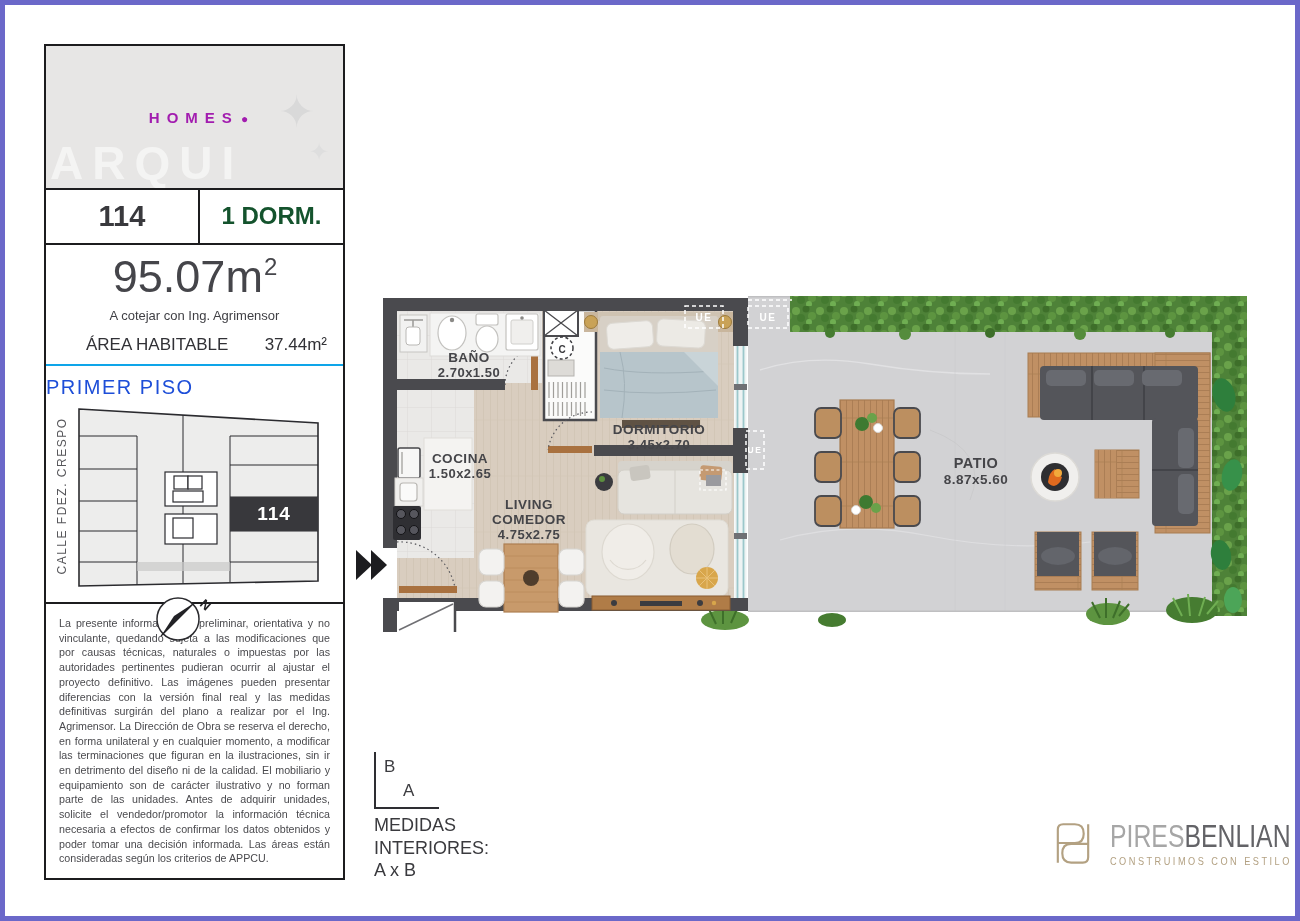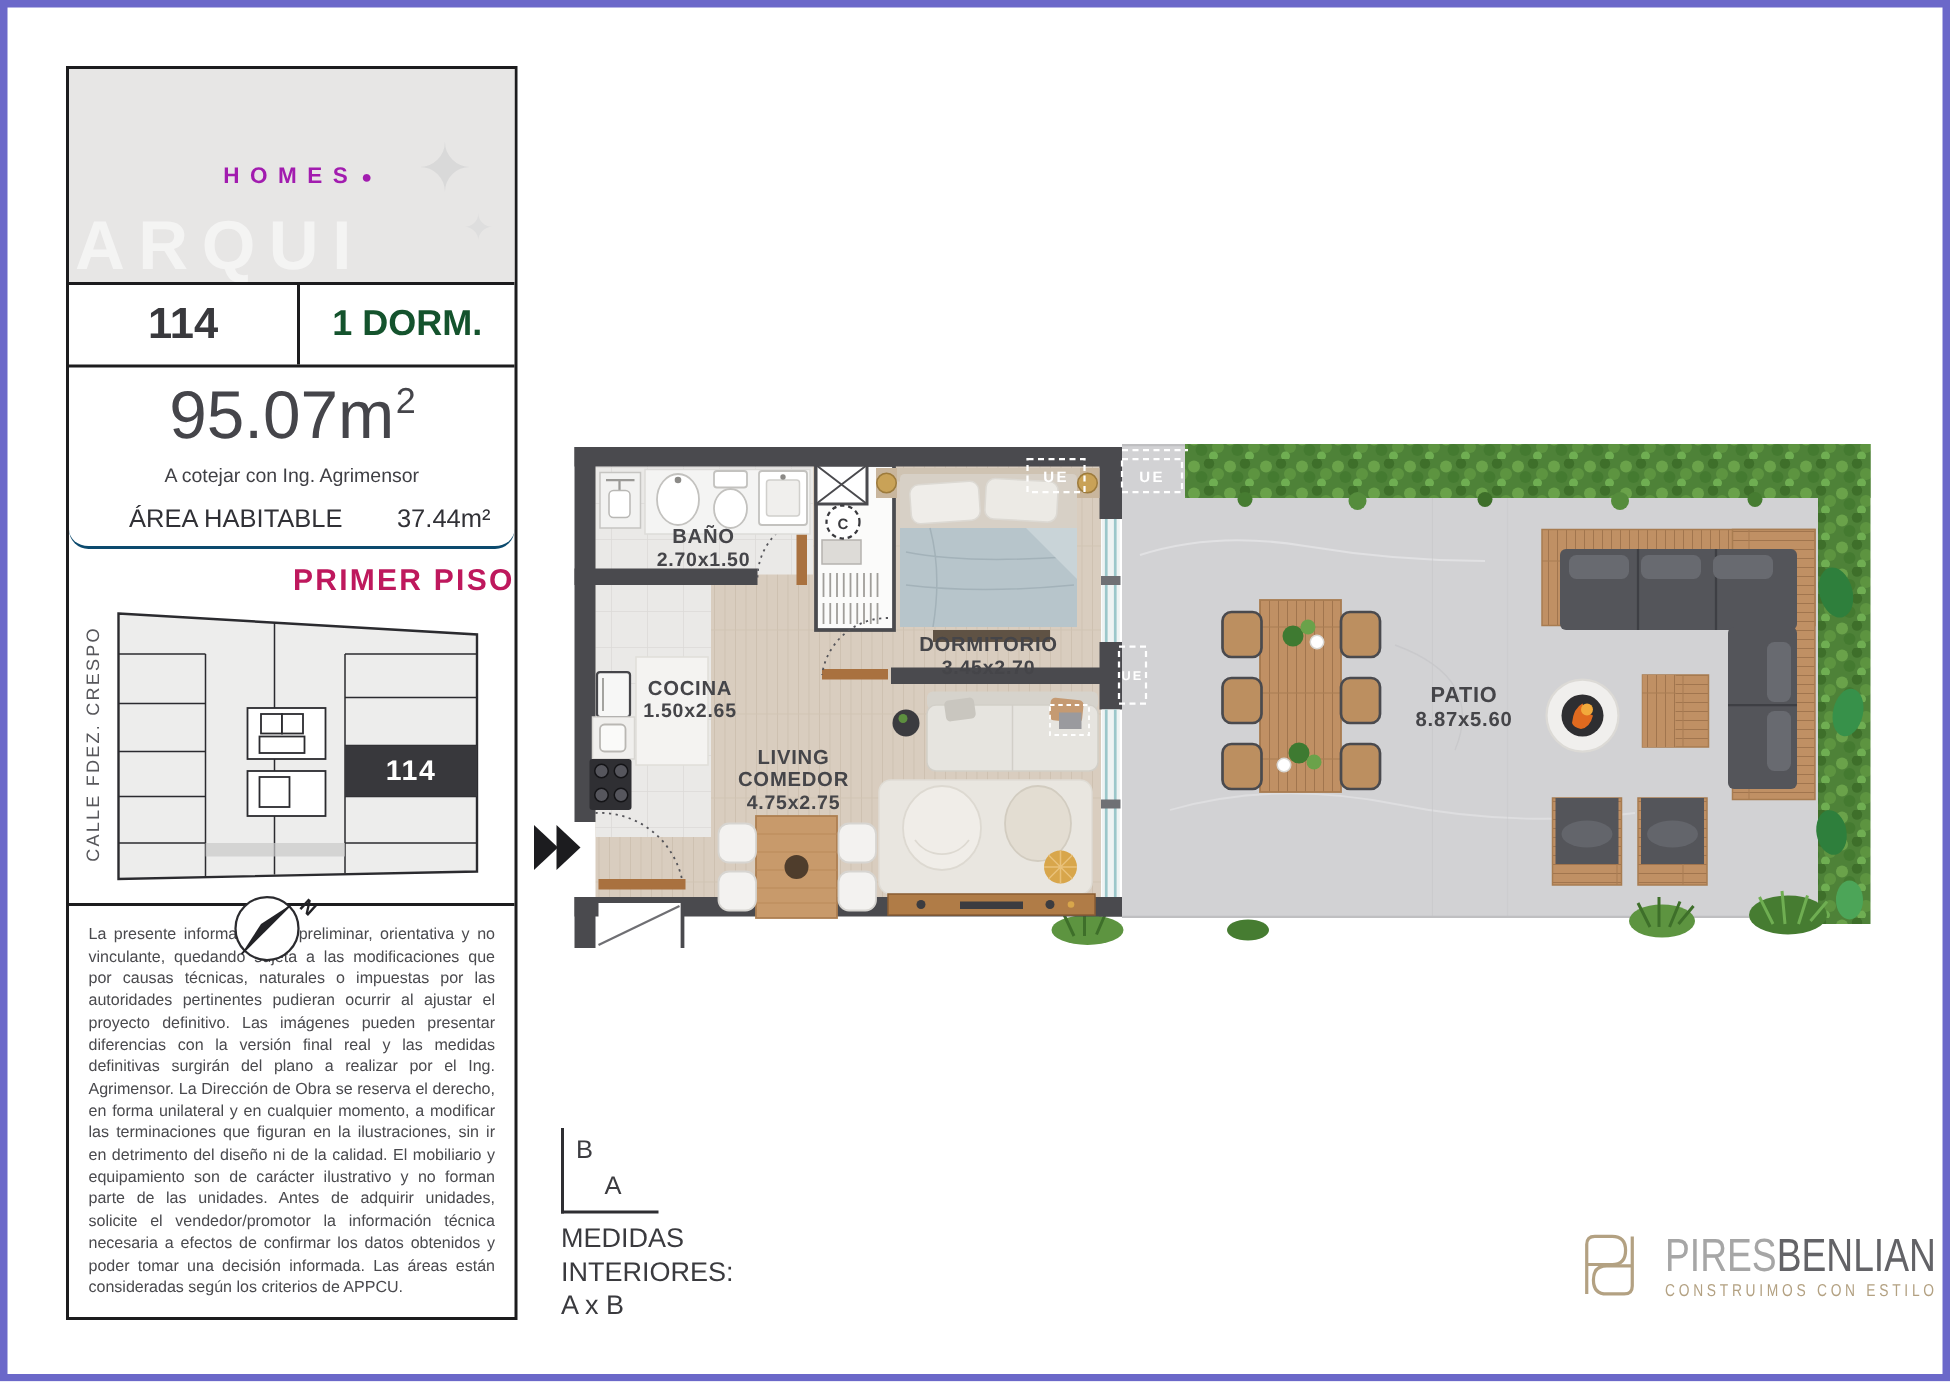--- a/index.html
+++ b/index.html
@@ -16,29 +16,29 @@
   .brand-sub{font-size:15px;font-weight:700;letter-spacing:7px;color:#a21caf;margin-top:2px;margin-left:8px;}
   .brand-dot{font-size:12px;letter-spacing:0;margin-left:2px;}
   .wm{position:absolute;left:4px;bottom:-2px;font-size:46px;font-weight:700;letter-spacing:9px;
       color:rgba(255,255,255,0.55);user-select:none;}
   .star-big{position:absolute;right:28px;top:40px;font-size:44px;color:#d9d9d9;}
   .star-small{position:absolute;right:14px;top:92px;font-size:24px;color:#dedede;}
   .sb-unit{height:65px;border-bottom:2px solid #1c1c1e;display:flex;}
   .sb-unit .cell{display:flex;align-items:center;justify-content:center;}
   .cell-num{width:152px;border-right:2px solid #1c1c1e;font-size:29px;font-weight:700;color:#39393d;}
   .cell-type{flex:1;font-size:24px;font-weight:700;color:#14532d;}
-  .sb-area{height:146px;border-bottom:2px solid #0c4a6e;text-align:center;padding-top:8px;box-sizing:border-box;border-radius:13px;}
+  .sb-area{height:146px;border-bottom:2px solid #0ea5e9;text-align:center;padding-top:8px;box-sizing:border-box;}
   .area-total{font-size:45px;color:#45454a;line-height:48px;}
   .area-sup{font-size:24px;position:relative;top:-17px;left:1px;}
   .area-note{font-size:13px;color:#3f3f44;margin-top:0px;}
   .area-rows{margin-top:12px;padding-left:24px;}
   .area-row{display:flex;justify-content:space-between;padding:0 16px;font-size:17px;line-height:19.5px;color:#313136;}
   .sb-keyplan{height:288px;border-bottom:2px solid #1c1c1e;position:relative;}
-  .kp-title{position:absolute;top:10px;width:100%;text-align:right;font-size:20px;font-weight:700;
-            letter-spacing:1.5px;color:#be185d;}
+  .kp-title{position:absolute;top:10px;width:100%;text-align:left;font-size:20px;font-weight:400;
+            letter-spacing:1.5px;color:#1d4ed8;}
   .sb-disc{flex:1;padding:12px 13px;box-sizing:border-box;}
   .disc-text{font-size:10.7px;line-height:14.7px;text-align:justify;color:#4a4a4e;}
 
   
   .legend-corner{position:absolute;left:374px;top:752px;width:63px;height:55px;
                  border-left:2px solid #2e2e32;border-bottom:2px solid #2e2e32;}
   .legend-b{position:absolute;left:8px;top:5px;font-size:17px;color:#3c3c40;}
   .legend-a{position:absolute;left:27px;top:29px;font-size:17px;color:#3c3c40;}
   .legend-caption{position:absolute;left:374px;top:814px;font-size:18px;line-height:22.5px;color:#3a3a3e;}
   .dev{position:absolute;left:1046px;top:818px;display:flex;gap:10px;align-items:flex-start;}

